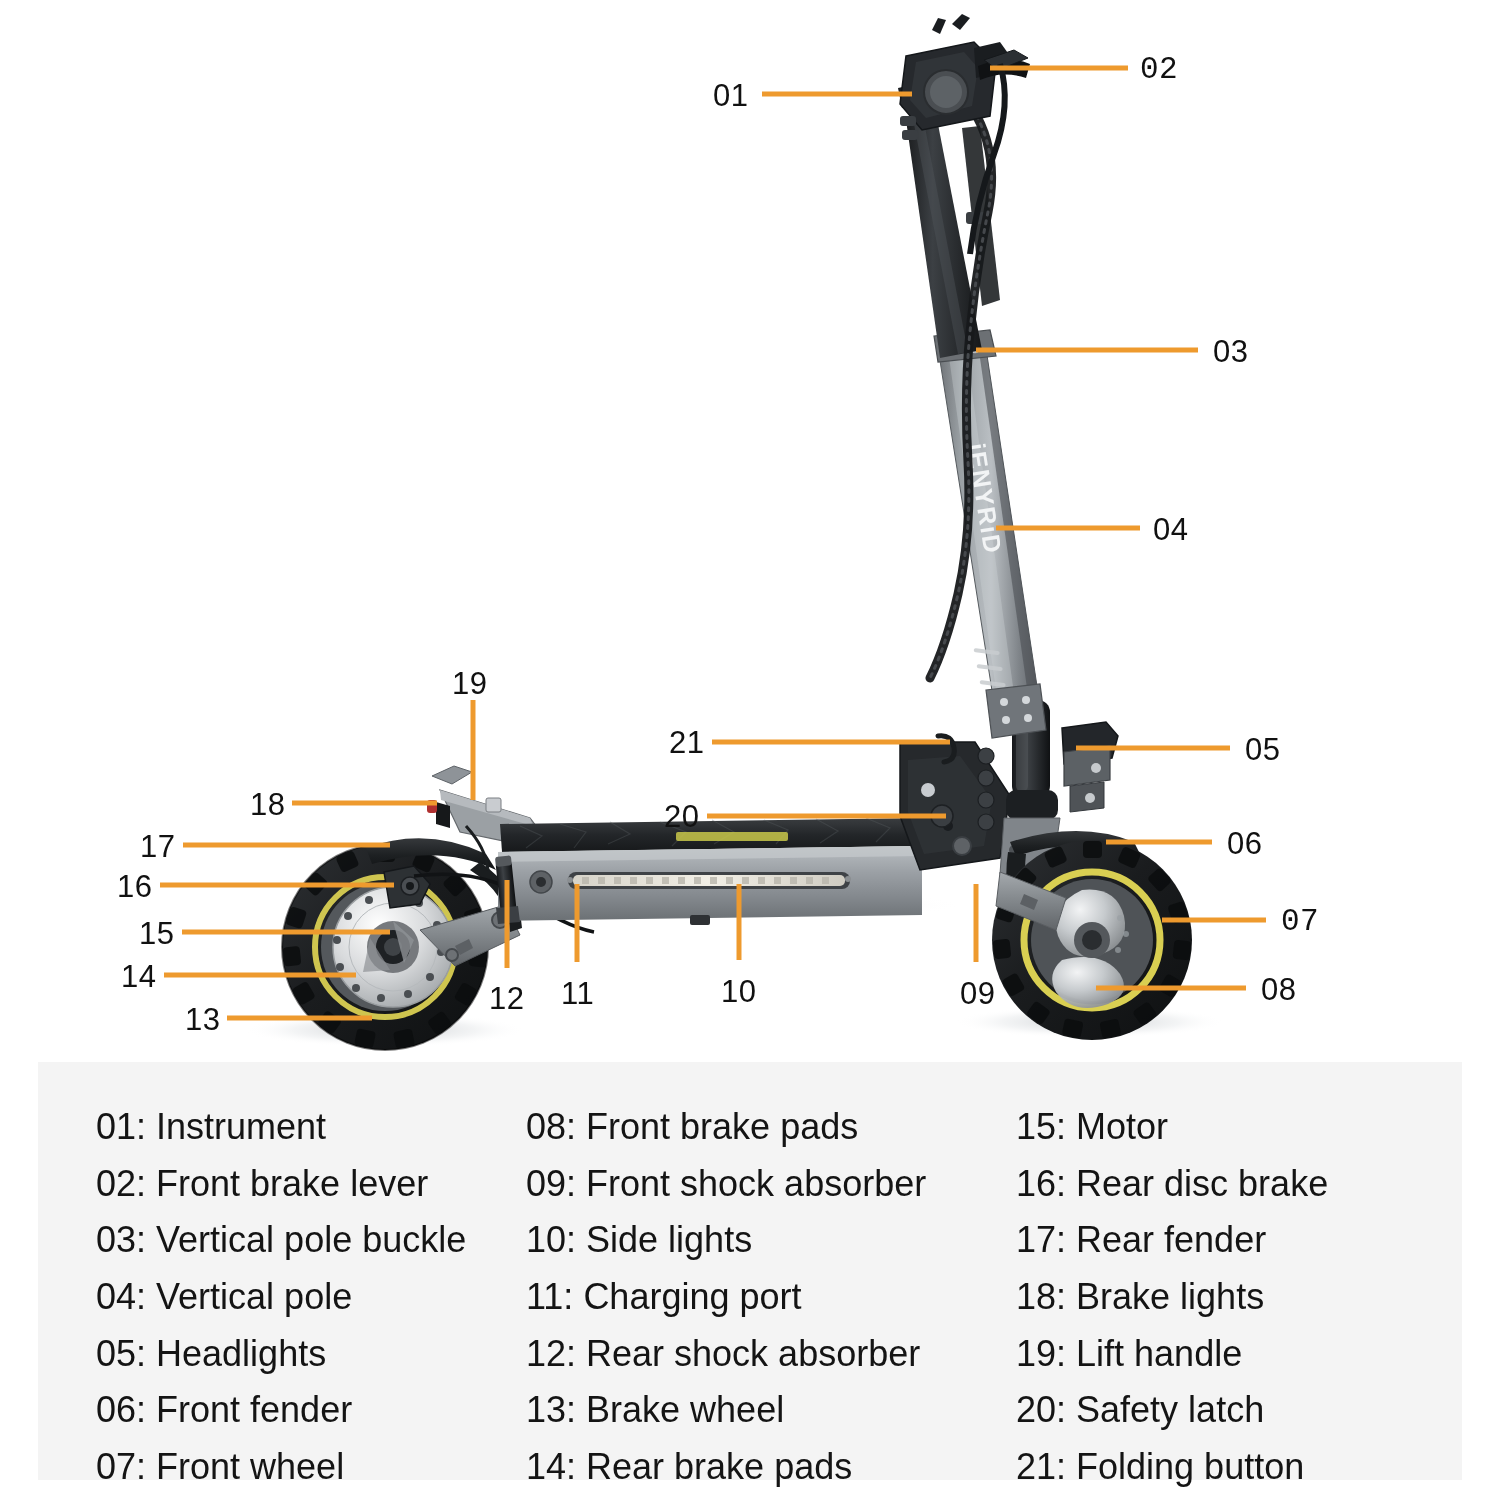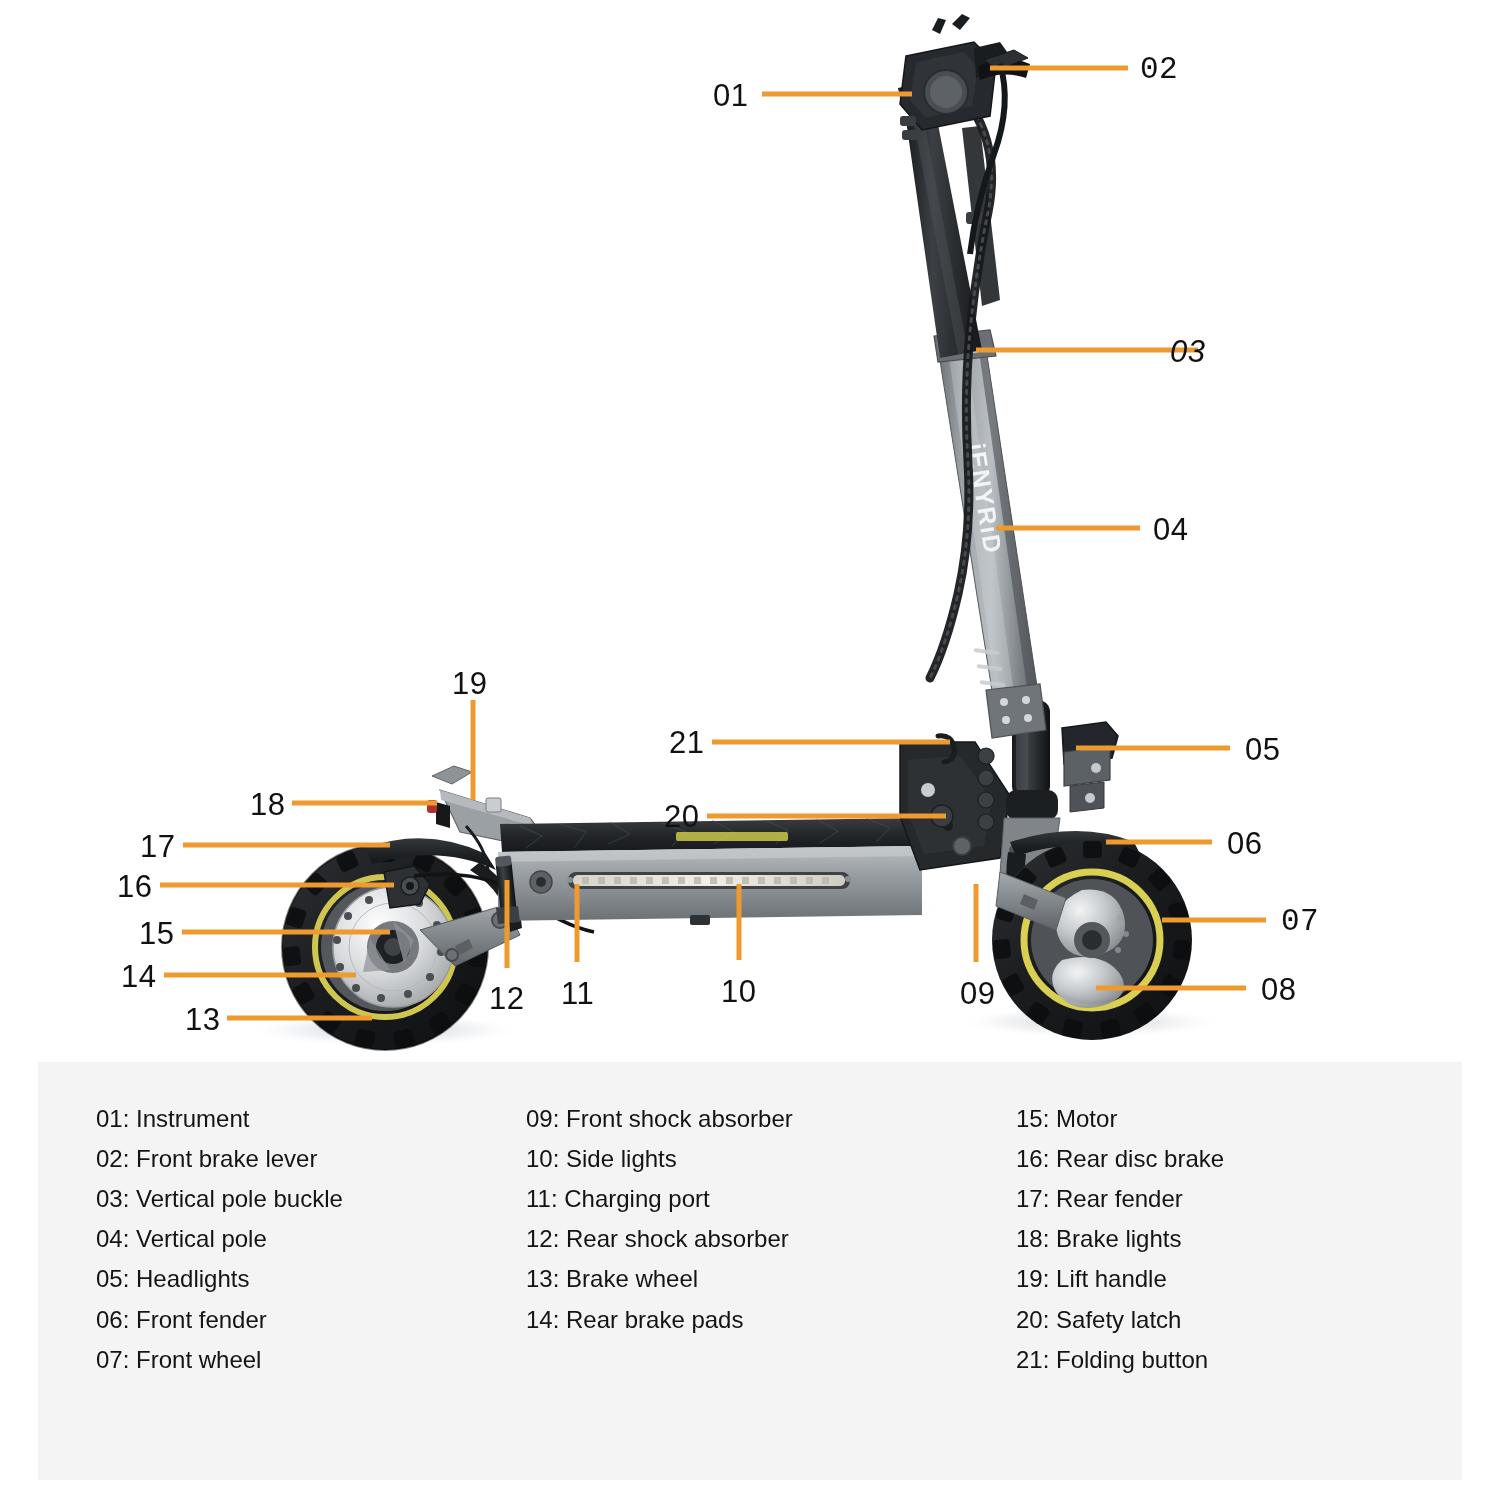--- a/index.html
+++ b/index.html
@@ -37,21 +37,21 @@
   }
   .legend-col {
     display: flex; flex-direction: column;
     gap: 7px;
   }
   .legend-col.c1 { width: 470px; padding-left: 58px; }
   .legend-col.c2 { width: 490px; padding-left: 18px; }
   .legend-col.c3 { width: 440px; padding-left: 18px; }
   .legend-item {
     font-family: "Liberation Sans", sans-serif;
-    font-size: 24px;
+    font-size: 36px;
     color: #141414;
     line-height: 1.38;
     white-space: nowrap;
   }
 </style>
 </head>
 <body>
 
 <div id="page">
 
@@ -406,21 +406,21 @@
         <line x1="183" y1="845" x2="390" y2="845"></line>
         <line x1="292" y1="803" x2="437" y2="803"></line>
         <line x1="473" y1="700" x2="473" y2="800"></line>
         <line x1="707" y1="816" x2="946" y2="816"></line>
         <line x1="712" y1="742" x2="950" y2="742"></line>
       </g>
     </svg>
 
     <div class="callout-num" style="left:713px; top:80px;">01</div>
     <div class="callout-num" style="left:1140px; top:54px;font-family:Liberation Mono, monospace;">02</div>
-    <div class="callout-num" style="left:1170px; top:336px;font-style:italic;">03</div>
+    <div class="callout-num" style="left:1213px; top:336px;">03</div>
     <div class="callout-num" style="left:1153px; top:514px;">04</div>
     <div class="callout-num" style="left:1245px; top:734px;">05</div>
     <div class="callout-num" style="left:1227px; top:828px;">06</div>
     <div class="callout-num" style="left:1281px; top:906px;font-family:Liberation Mono, monospace;">07</div>
     <div class="callout-num" style="left:1261px; top:974px;">08</div>
     <div class="callout-num" style="left:960px; top:978px;">09</div>
     <div class="callout-num" style="left:721px; top:976px;">10</div>
     <div class="callout-num" style="left:561px; top:978px;">11</div>
     <div class="callout-num" style="left:489px; top:983px;">12</div>
     <div class="callout-num" style="left:185px; top:1004px;">13</div>
@@ -440,20 +440,21 @@
       <div class="legend-item">01: Instrument</div>
       <div class="legend-item">02: Front brake lever</div>
       <div class="legend-item">03: Vertical pole buckle</div>
       <div class="legend-item">04: Vertical pole</div>
       <div class="legend-item">05: Headlights</div>
       <div class="legend-item">06: Front fender</div>
       <div class="legend-item">07: Front wheel</div>
     </div>
 
     <div class="legend-col c2">
+      <div class="legend-item">08: Front brake pads</div>
       <div class="legend-item">09: Front shock absorber</div>
       <div class="legend-item">10: Side lights</div>
       <div class="legend-item">11: Charging port</div>
       <div class="legend-item">12: Rear shock absorber</div>
       <div class="legend-item">13: Brake wheel</div>
       <div class="legend-item">14: Rear brake pads</div>
     </div>
 
     <div class="legend-col c3">
       <div class="legend-item">15: Motor</div>

